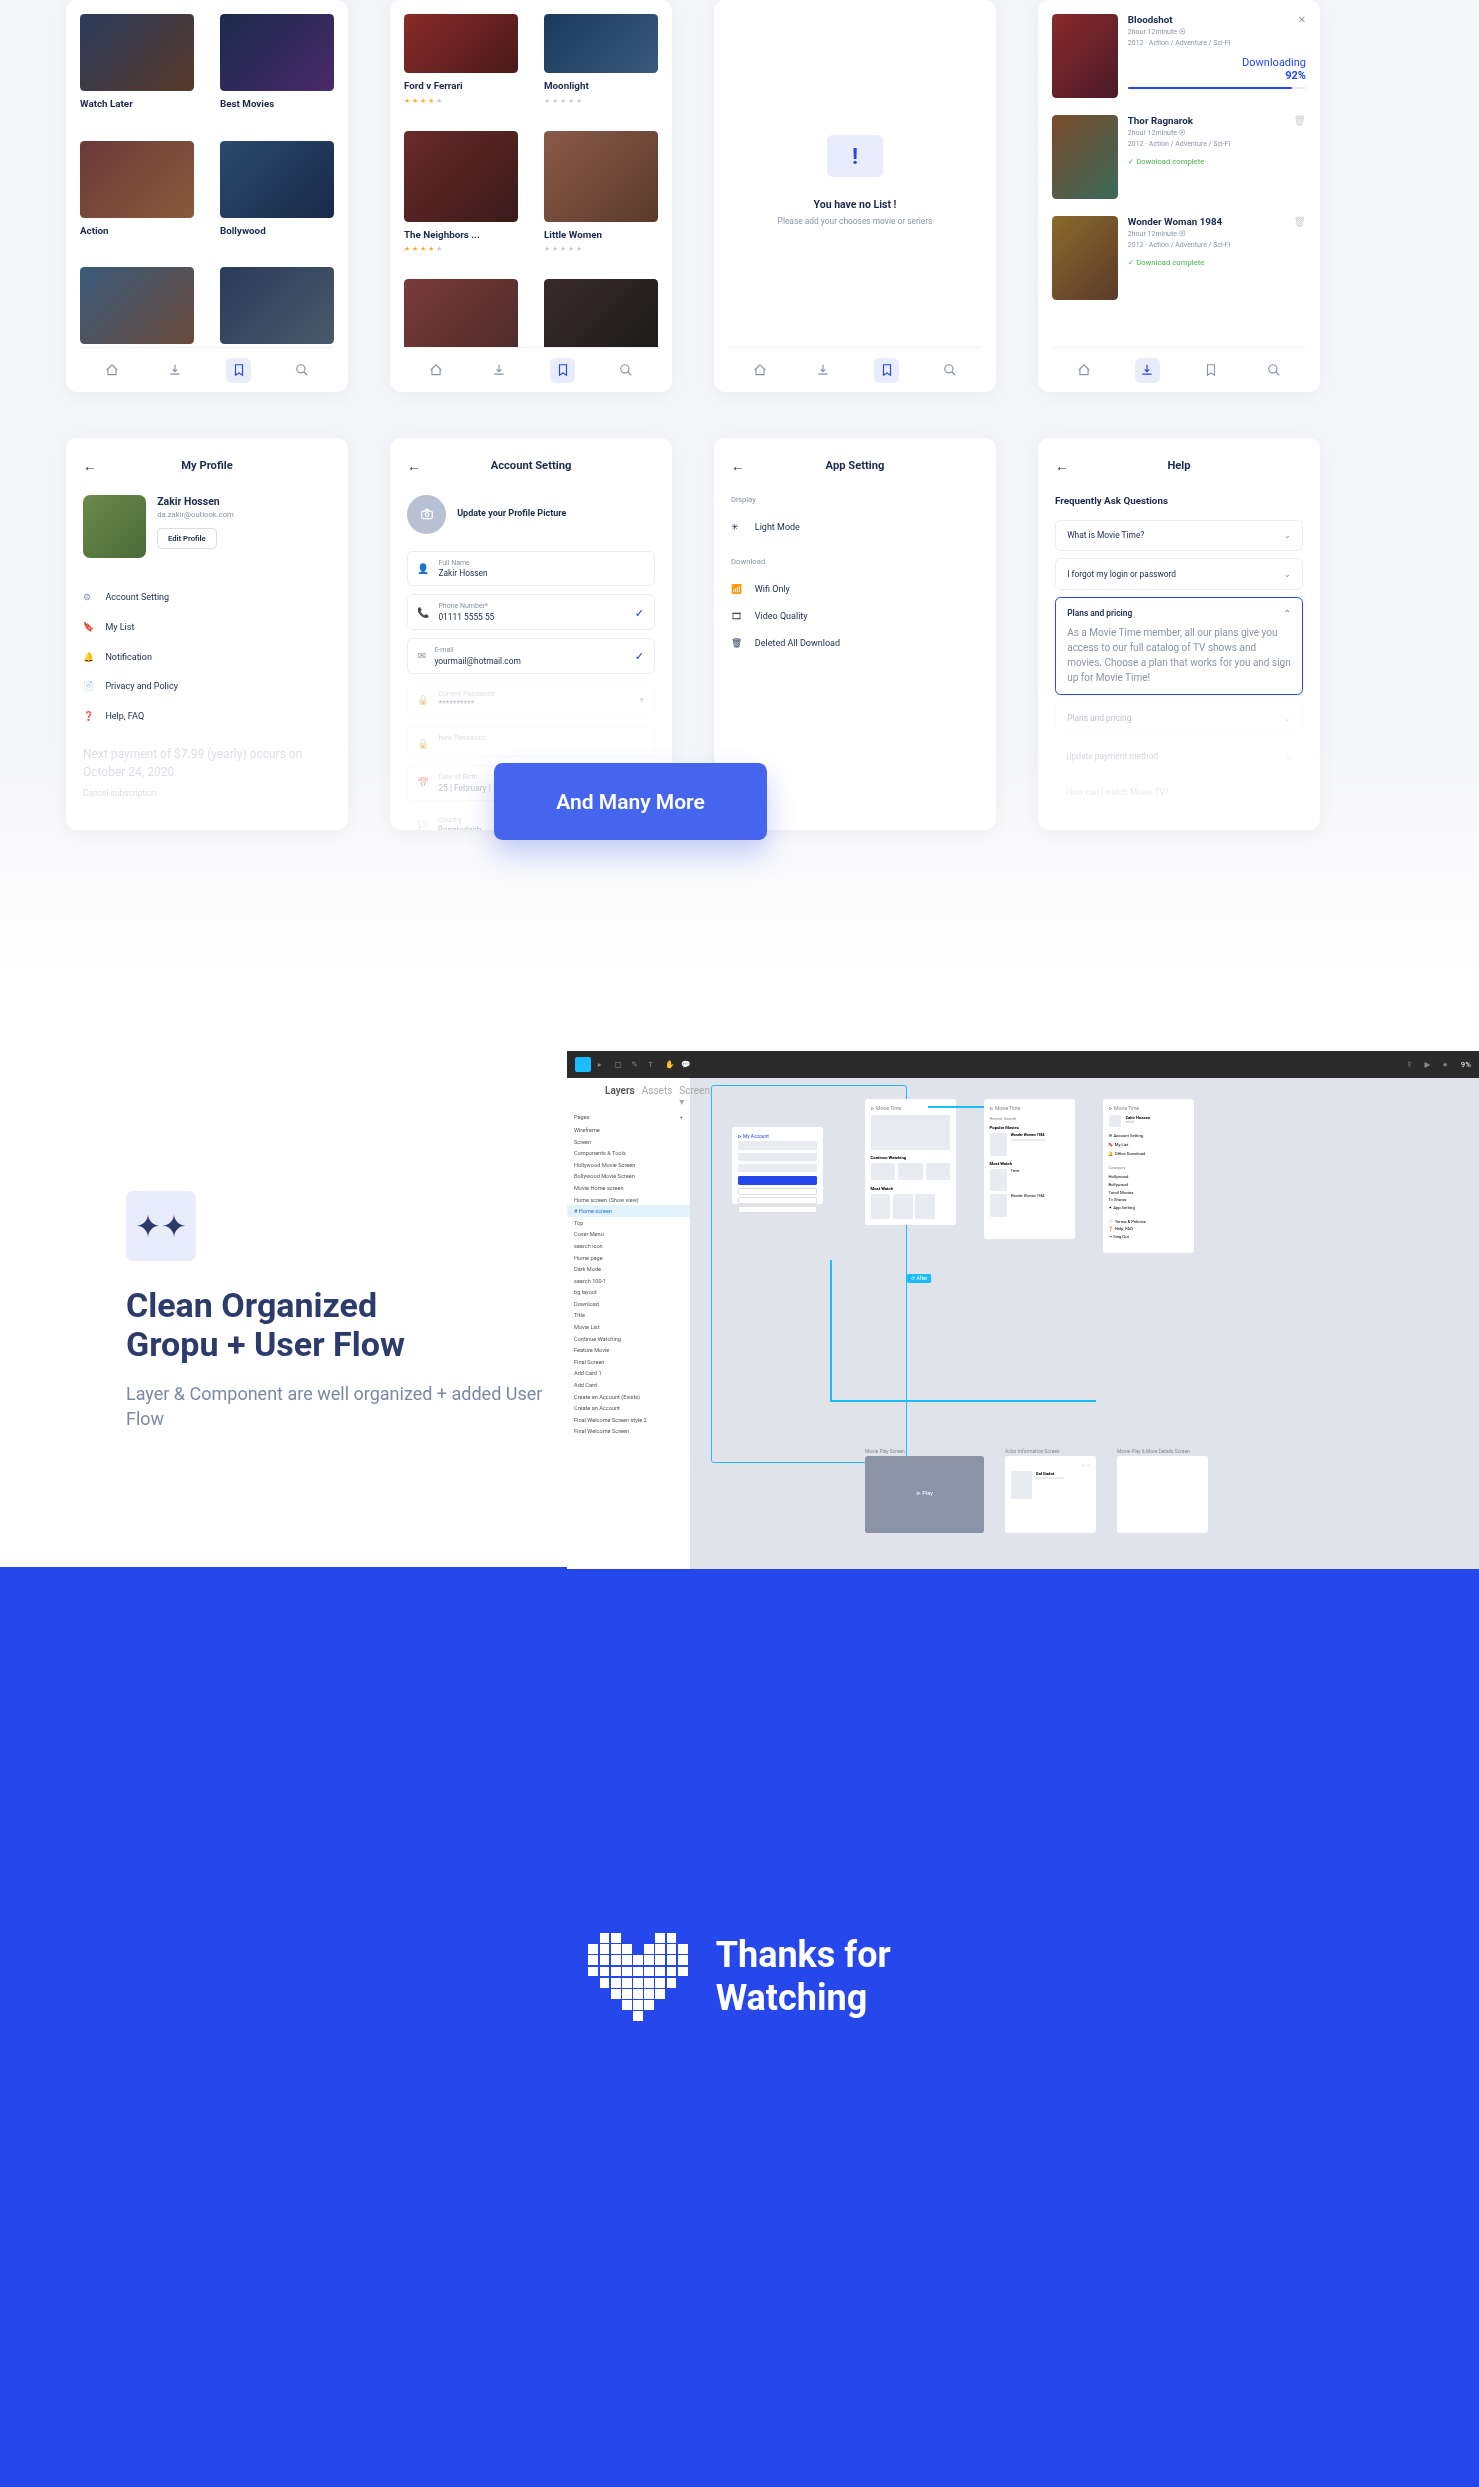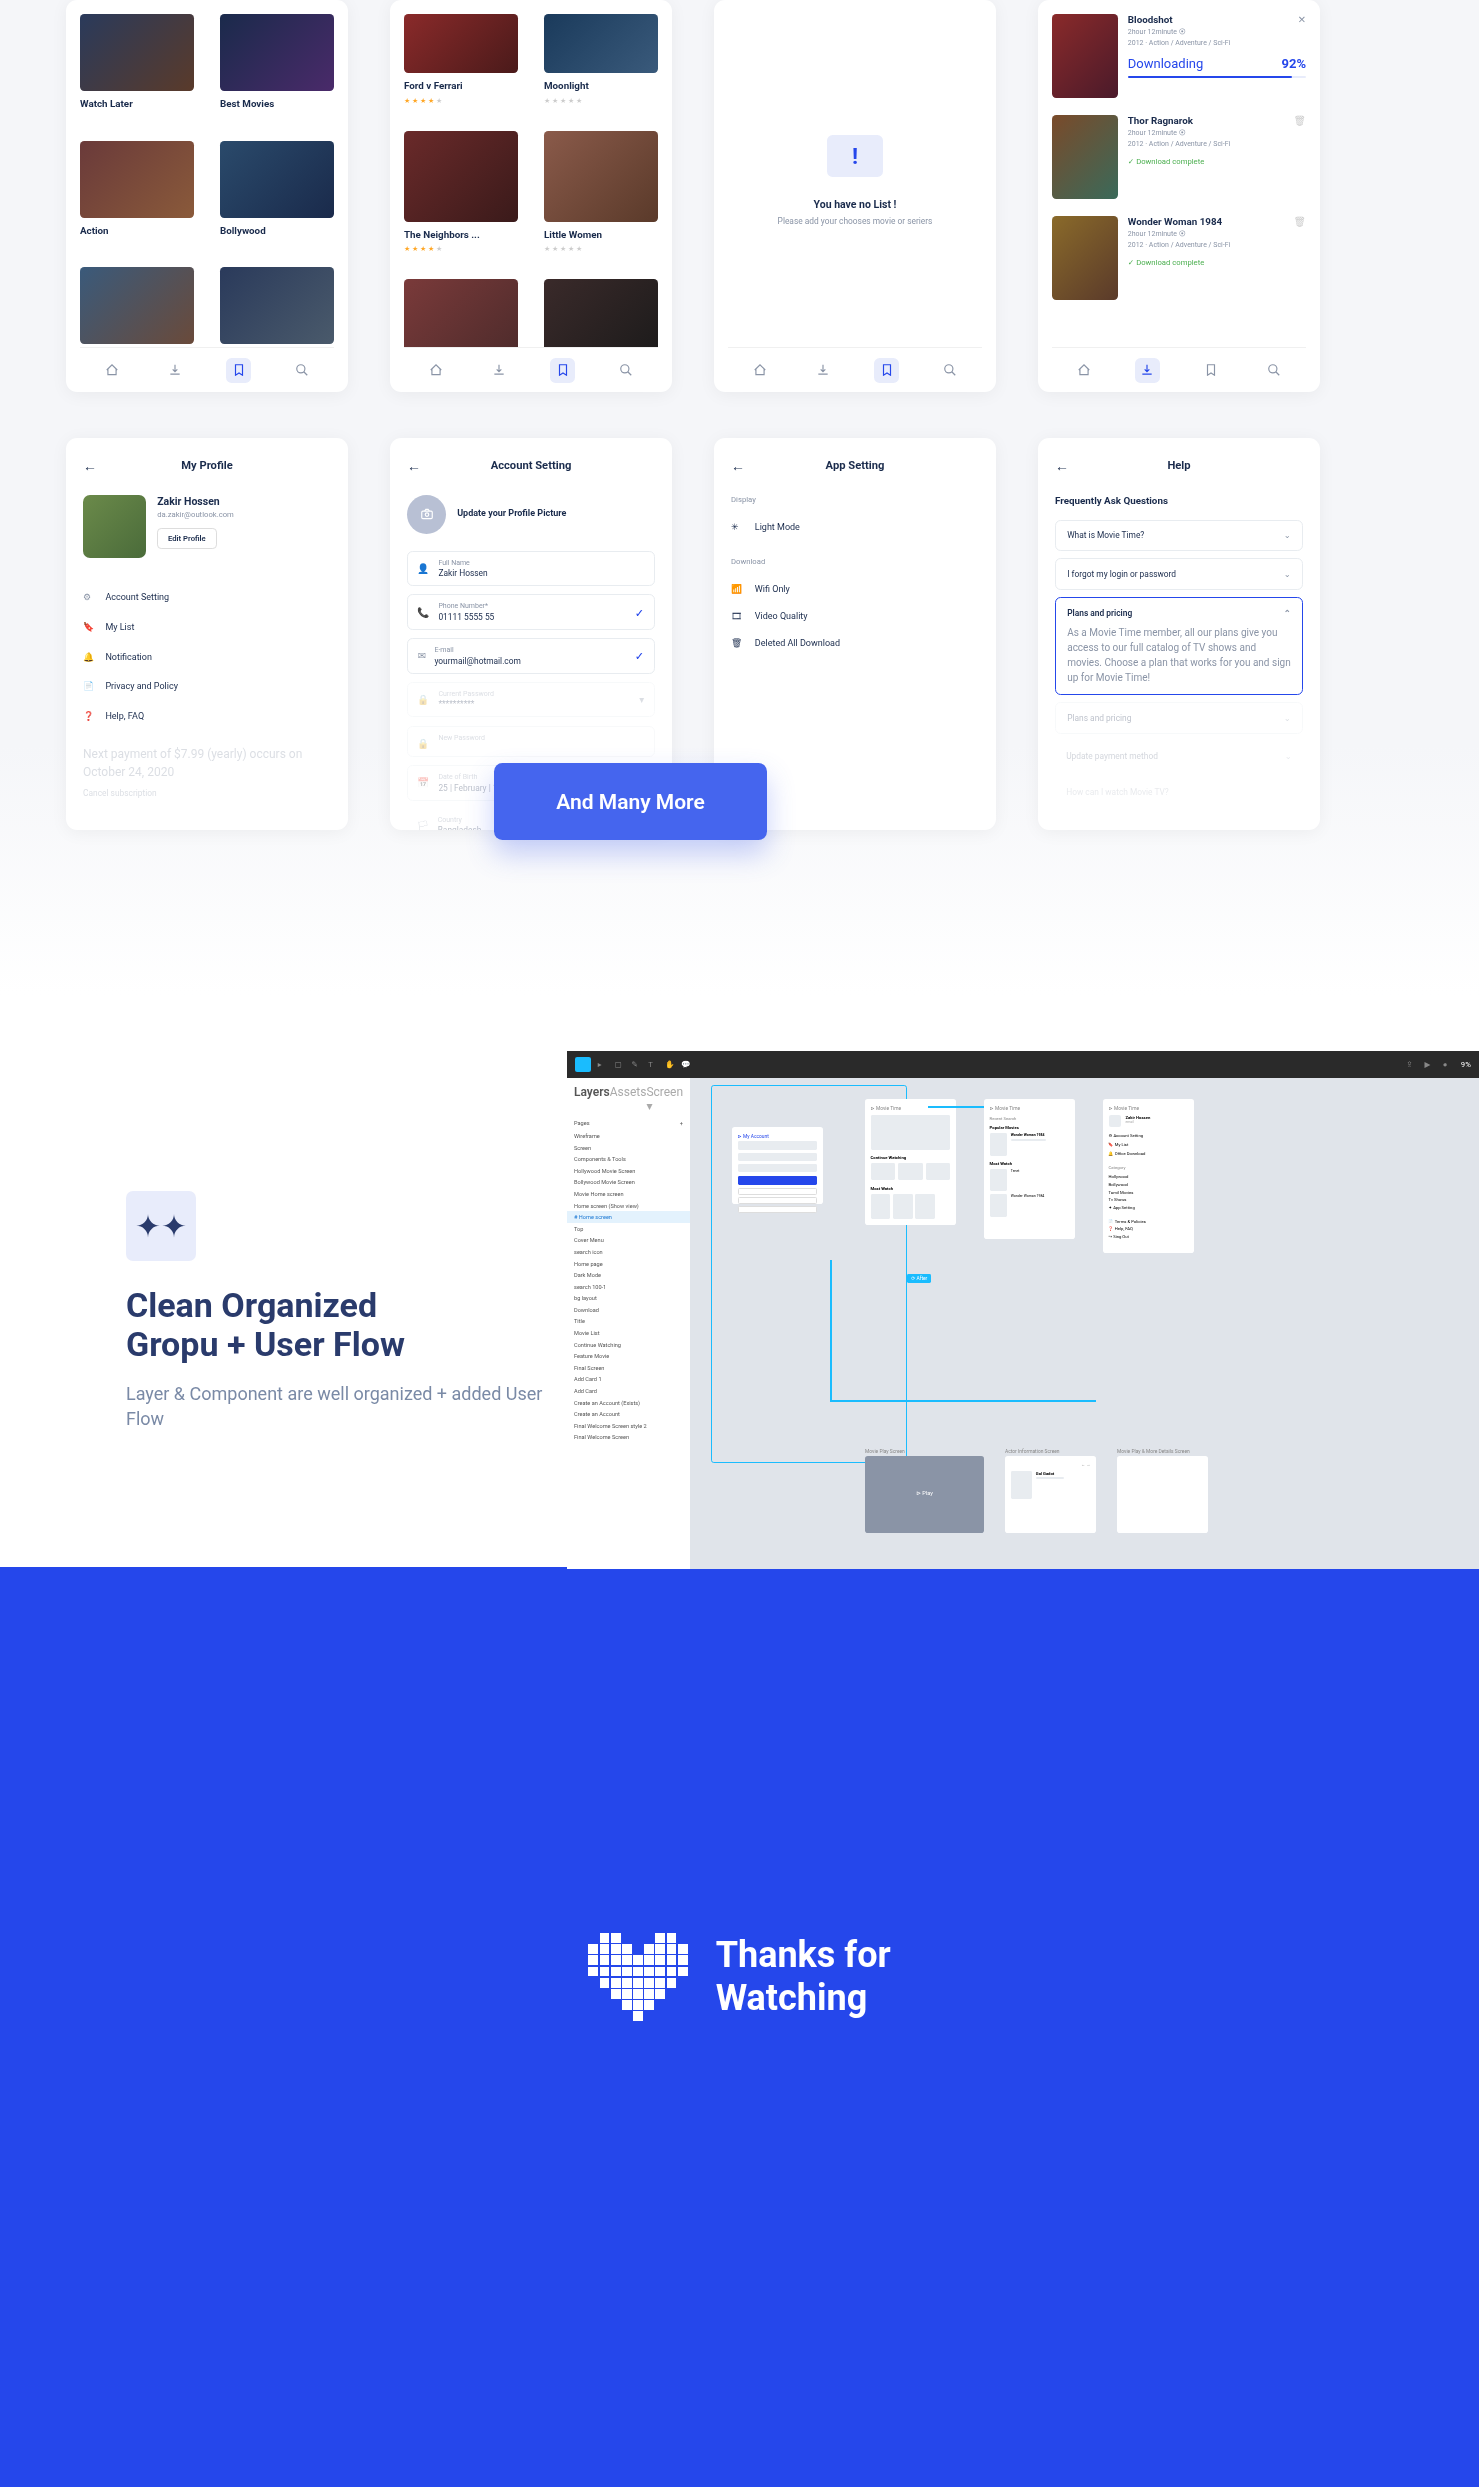--- a/index.html
+++ b/index.html
@@ -19,21 +19,21 @@
 .empty-state{display:flex;flex-direction:column;align-items:center;justify-content:center;height:100%;text-align:center;}
 .empty-icon{width:56px;height:42px;background:#e8ecfb;border-radius:5.6px;position:relative;margin-bottom:21px;display:flex;align-items:center;justify-content:center;font-size:22.4px;color:#2547EB;font-weight:700;}
 .empty-title{font-size:10.5px;font-weight:700;color:#1a2b4c;margin-bottom:5.6px;}
 .empty-sub{font-size:8.4px;color:#8a94a6;}
 .dl-item{display:flex;gap:9.8px;margin-bottom:17px;}
 .dl-thumb{width:66px;height:84px;background:linear-gradient(135deg,#8a3a4a,#4a3a8a);border-radius:4.2px;flex-shrink:0;}
 .dl-info{flex:1;}
 .dl-title{font-size:9.8px;font-weight:700;color:#1a2b4c;}
 .dl-meta{font-size:7px;color:#8a94a6;margin-top:2.8px;}
 .dl-close{color:#8a94a6;font-size:9.8px;}
-.dl-prog-row{display:flex;justify-content:space-between;align-items:flex-end;margin-top:9.8px;font-size:13px;}
+.dl-prog-row{display:flex;justify-content:space-between;align-items:flex-end;margin-top:9.8px;font-size:11px;flex-direction:column;}
 .dl-prog-label{color:#2547EB;}
 .dl-prog-pct{color:#2547EB;font-weight:700;}
 .dl-bar{height:2.1px;background:#e8ecfb;border-radius:1.4px;margin-top:4.2px;}
 .dl-bar-fill{height:100%;background:#2547EB;border-radius:1.4px;width:92%;}
 .dl-done{color:#4caf50;font-size:7.7px;margin-top:9.8px;}
 .dl-done::before{content:'✓ ';}
 .phones-row2{display:flex;gap:42px;position:absolute;left:66px;top:438px;}
 .phone2{width:282px;height:392px;background:#fff;border-radius:11.2px;box-shadow:0 2.8px 17px rgba(0,0,0,0.05);padding:19.6px 17px;position:relative;overflow:hidden;}
 .phdr{display:flex;align-items:center;margin-bottom:21px;}
 .back-arr{font-size:14px;color:#1a2b4c;margin-right:auto;width:17px;}
@@ -66,21 +66,21 @@
 .many-more{position:absolute;left:494px;top:763px;width:273px;height:77px;background:#4565EE;color:#fff;font-size:21px;font-weight:600;border-radius:8.4px;display:flex;align-items:center;justify-content:center;box-shadow:0 14px 28px rgba(69,101,238,0.3);z-index:10;}
 .org-section{position:absolute;left:126px;top:1191px;width:420px;}
 .sparkle-box{width:70px;height:70px;background:#e8ecfb;border-radius:7px;display:flex;align-items:center;justify-content:center;color:#2a3b6c;font-size:31px;margin-bottom:25px;}
 .org-title{font-size:34px;font-weight:700;color:#2a3b6c;line-height:1.15;margin-bottom:17px;margin-top:9px;}
 .org-sub{font-size:18px;color:#7a8aa6;line-height:1.4;}
 .figma-shot{position:absolute;left:567px;top:1051px;width:912px;height:518px;background:#e0e4ea;border-radius:0;overflow:hidden;}
 .figma-top{height:27px;background:#2a2a2a;display:flex;align-items:center;padding:0 8.4px;gap:7px;}
 .figma-play{width:15.4px;height:15.4px;background:#1abcfe;border-radius:2.1px;}
 .figma-tool{width:9.8px;height:9.8px;color:#888;font-size:7.7px;}
 .figma-panel{position:absolute;left:0;top:27px;width:123px;height:492px;background:#fff;font-size:5.6px;color:#555;padding:7px;}
-.fp-tabs{display:flex;gap:0;font-size:12px;margin-bottom:7px;}
+.fp-tabs{display:flex;gap:7px;font-size:10px;margin-bottom:7px;margin-left:31px;}
 .fp-item{padding:2.8px 0;color:#555;}
 .fp-item.sel{background:#e3f2fd;color:#1976d2;margin:0 -7px;padding:2.8px 7px;}
 .figma-canvas{position:absolute;left:123px;top:27px;right:0;bottom:0;}
 .wf-card{position:absolute;background:#fff;border-radius:2.8px;padding:5.6px;}
 .wf-block{background:#e8ecf0;border-radius:1.4px;}
 .flow-line{position:absolute;border:0.7px solid #1abcfe;}
 .thanks{position:absolute;left:0;right:0;top:1933px;display:flex;align-items:center;justify-content:center;gap:28px;}
 .heart{display:grid;grid-template-columns:repeat(9,9.8px);grid-template-rows:repeat(8,9.8px);gap:1.4px;}
 .hp{background:#fff;}
 .he{background:transparent;}

